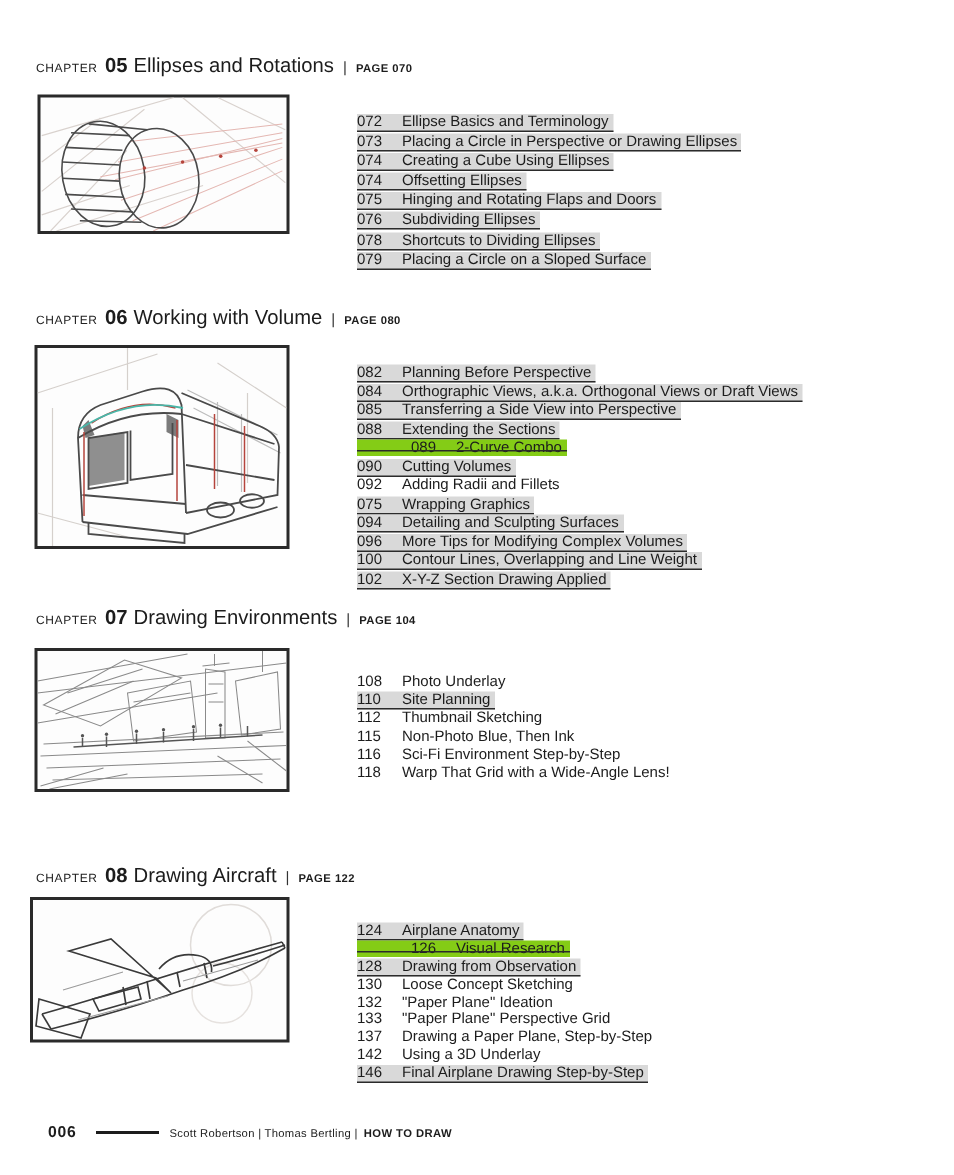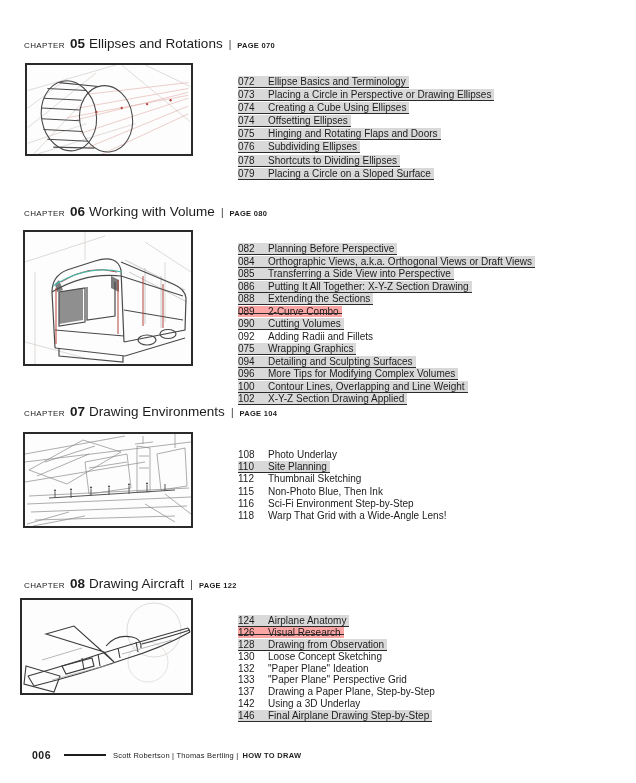--- a/index.html
+++ b/index.html
@@ -24,21 +24,21 @@
   
   ul.toc{list-style:none;margin:16px;padding:0;position:absolute;}
   ul.toc li{white-space:nowrap;}
   .list-1 li{height:13.1px;line-height:13.1px;}
   .list-2 li{height:12.5px;line-height:12.5px;}
   .list-3 li{height:12.2px;line-height:12.2px;}
   .list-4 li{height:11.9px;line-height:11.9px;}
   .entry-line{display:inline-block;font-size:10px;line-height:11px;padding-right:3px;}
   .entry-line .num{display:inline-block;width:30px;}
   .entry-line.link{background:#d9d9d9;border-bottom:1px solid #2b2b2b;}
-  .entry-line.strike{background:#fca5a5;position:relative;}
+  .entry-line.strike{background:#84cc16;position:relative;padding-left:36px;}
   .entry-line.strike::after{
     content:"";position:absolute;left:0;right:0;bottom:3px;border-top:1px solid #2b2b2b;
   }
   
   .footer{position:absolute;left:32px;top:749px;display:flex;align-items:center;white-space:nowrap;}
   .footer .pgnum{font-size:10.5px;font-weight:bold;letter-spacing:.5px;}
   .footer .rule{width:42px;height:2px;background:#1c1c1c;margin:0 7px 0 13px;}
   .footer .authors{font-size:7.5px;letter-spacing:.2px;color:#222;}
   .footer .booktitle{font-size:7.5px;font-weight:bold;letter-spacing:.3px;margin-left:4px;}
 </style>
@@ -124,21 +124,20 @@
       <path d="M36,50 Q64,32 92,40"></path>
     </g>
     <path d="M28,54 Q62,32 97,40" stroke="#49b6a8" stroke-width="1.2" fill="none"></path>
   </svg>
 </div>
 
 <ul class="toc list-2" style="left:222px;top:225px;">
     <li><span class="entry-line link"><span class="num">082</span><span class="title">Planning Before Perspective</span></span></li>
     <li><span class="entry-line link"><span class="num">084</span><span class="title">Orthographic Views, a.k.a. Orthogonal Views or Draft Views</span></span></li>
     <li><span class="entry-line link"><span class="num">085</span><span class="title">Transferring a Side View into Perspective</span></span></li>
-    <li><span class="entry-line link"><span class="num">086</span><span class="title">Putting It All Together: X-Y-Z Section Drawing</span></span></li>
     <li><span class="entry-line link"><span class="num">088</span><span class="title">Extending the Sections</span></span></li>
     <li><span class="entry-line strike"><span class="num">089</span><span class="title">2-Curve Combo</span></span></li>
     <li><span class="entry-line link"><span class="num">090</span><span class="title">Cutting Volumes</span></span></li>
     <li><span class="entry-line plain"><span class="num">092</span><span class="title">Adding Radii and Fillets</span></span></li>
     <li><span class="entry-line link"><span class="num">075</span><span class="title">Wrapping Graphics</span></span></li>
     <li><span class="entry-line link"><span class="num">094</span><span class="title">Detailing and Sculpting Surfaces</span></span></li>
     <li><span class="entry-line link"><span class="num">096</span><span class="title">More Tips for Modifying Complex Volumes</span></span></li>
     <li><span class="entry-line link"><span class="num">100</span><span class="title">Contour Lines, Overlapping and Line Weight</span></span></li>
     <li><span class="entry-line link"><span class="num">102</span><span class="title">X-Y-Z Section Drawing Applied</span></span></li>
   </ul>

